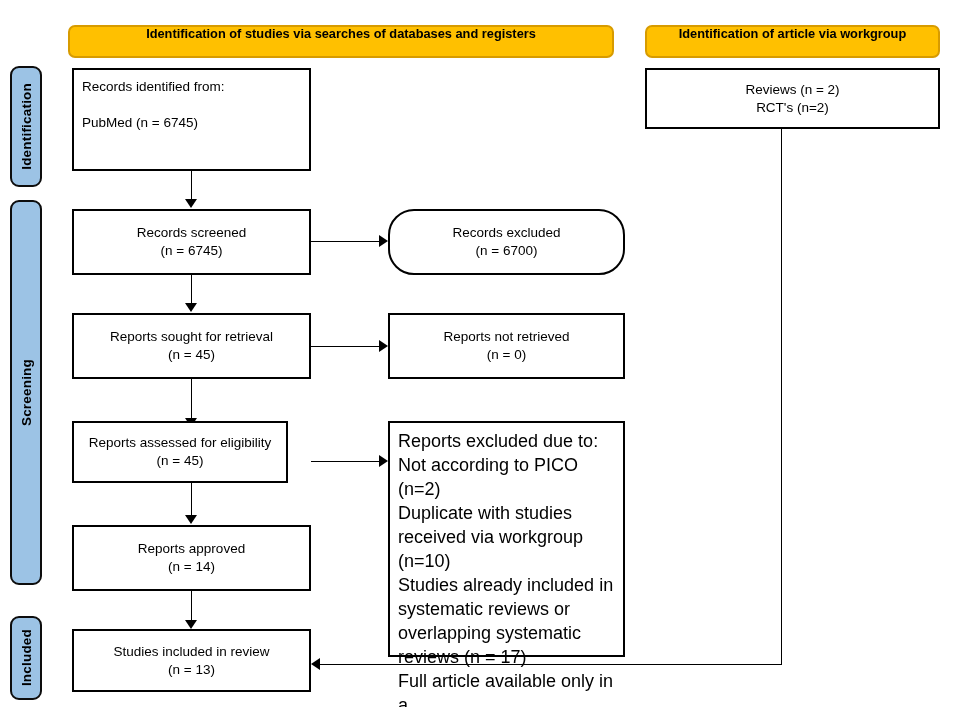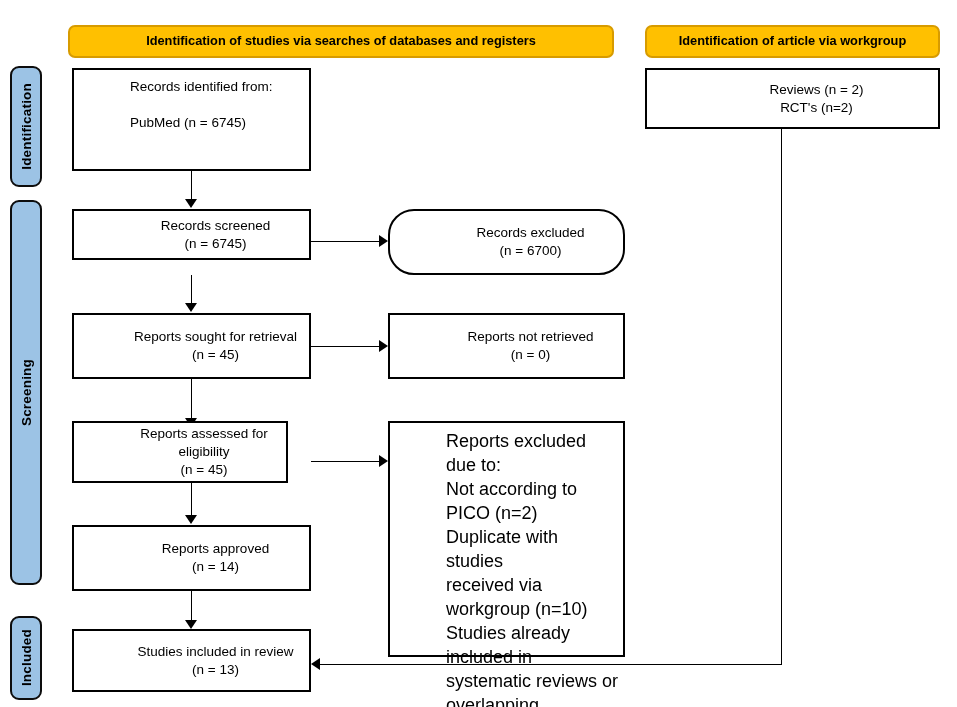--- a/index.html
+++ b/index.html
@@ -42,21 +42,21 @@
   }
 
   
   .banner {
     position: absolute;
     background: #ffc000;
     border: 2px solid #d79b00;
     border-radius: 7px;
     box-sizing: border-box;
     display: flex;
-    align-items: center;
+    align-items: flex-start;
     justify-content: center;
     text-align: center;
   }
   .banner .banner-label {
     font-weight: bold;
     font-size: 12.8px;
     color: #000;
     line-height: 1.15;
     padding: 0 6px;
   }
@@ -71,21 +71,20 @@
     align-items: center;
     justify-content: center;
   }
   .node .node-text {
     font-size: 13.5px;
     line-height: 1.32;
     color: #000;
     text-align: center;
     white-space: pre-line;
     padding: 0 5px;
-    margin-left: 48px;
   }
   .node.align-left {
     align-items: flex-start;
     justify-content: flex-start;
   }
   .node.align-left .node-text {
     text-align: left;
     padding: 8px 6px 0 8px;
     white-space: pre-line;
   }
@@ -160,21 +159,21 @@
   </div>
 
   <div class="node" style="left:645px; top:68px; width:295px; height:61px;">
     <span class="node-text">Reviews (n = 2)
 RCT's (n=2)</span>
   </div>
 
   <div class="vline" style="left:191px; top:171px; height:29px;"></div>
   <div class="arrow-down" style="left:185px; top:199px;"></div>
 
-  <div class="node" style="left:72px; top:209px; width:239px; height:51px;">
+  <div class="node" style="left:72px; top:209px; width:239px; height:66px;">
     <span class="node-text">Records screened
 (n = 6745)</span>
   </div>
 
   <div class="hline" style="left:311px; top:241px; width:68px;"></div>
   <div class="arrow-right" style="left:379px; top:235px;"></div>
 
   <div class="node" style="left:388px; top:209px; width:237px; height:66px;border-radius:26px;">
     <span class="node-text">Records excluded
 (n = 6700)</span>

